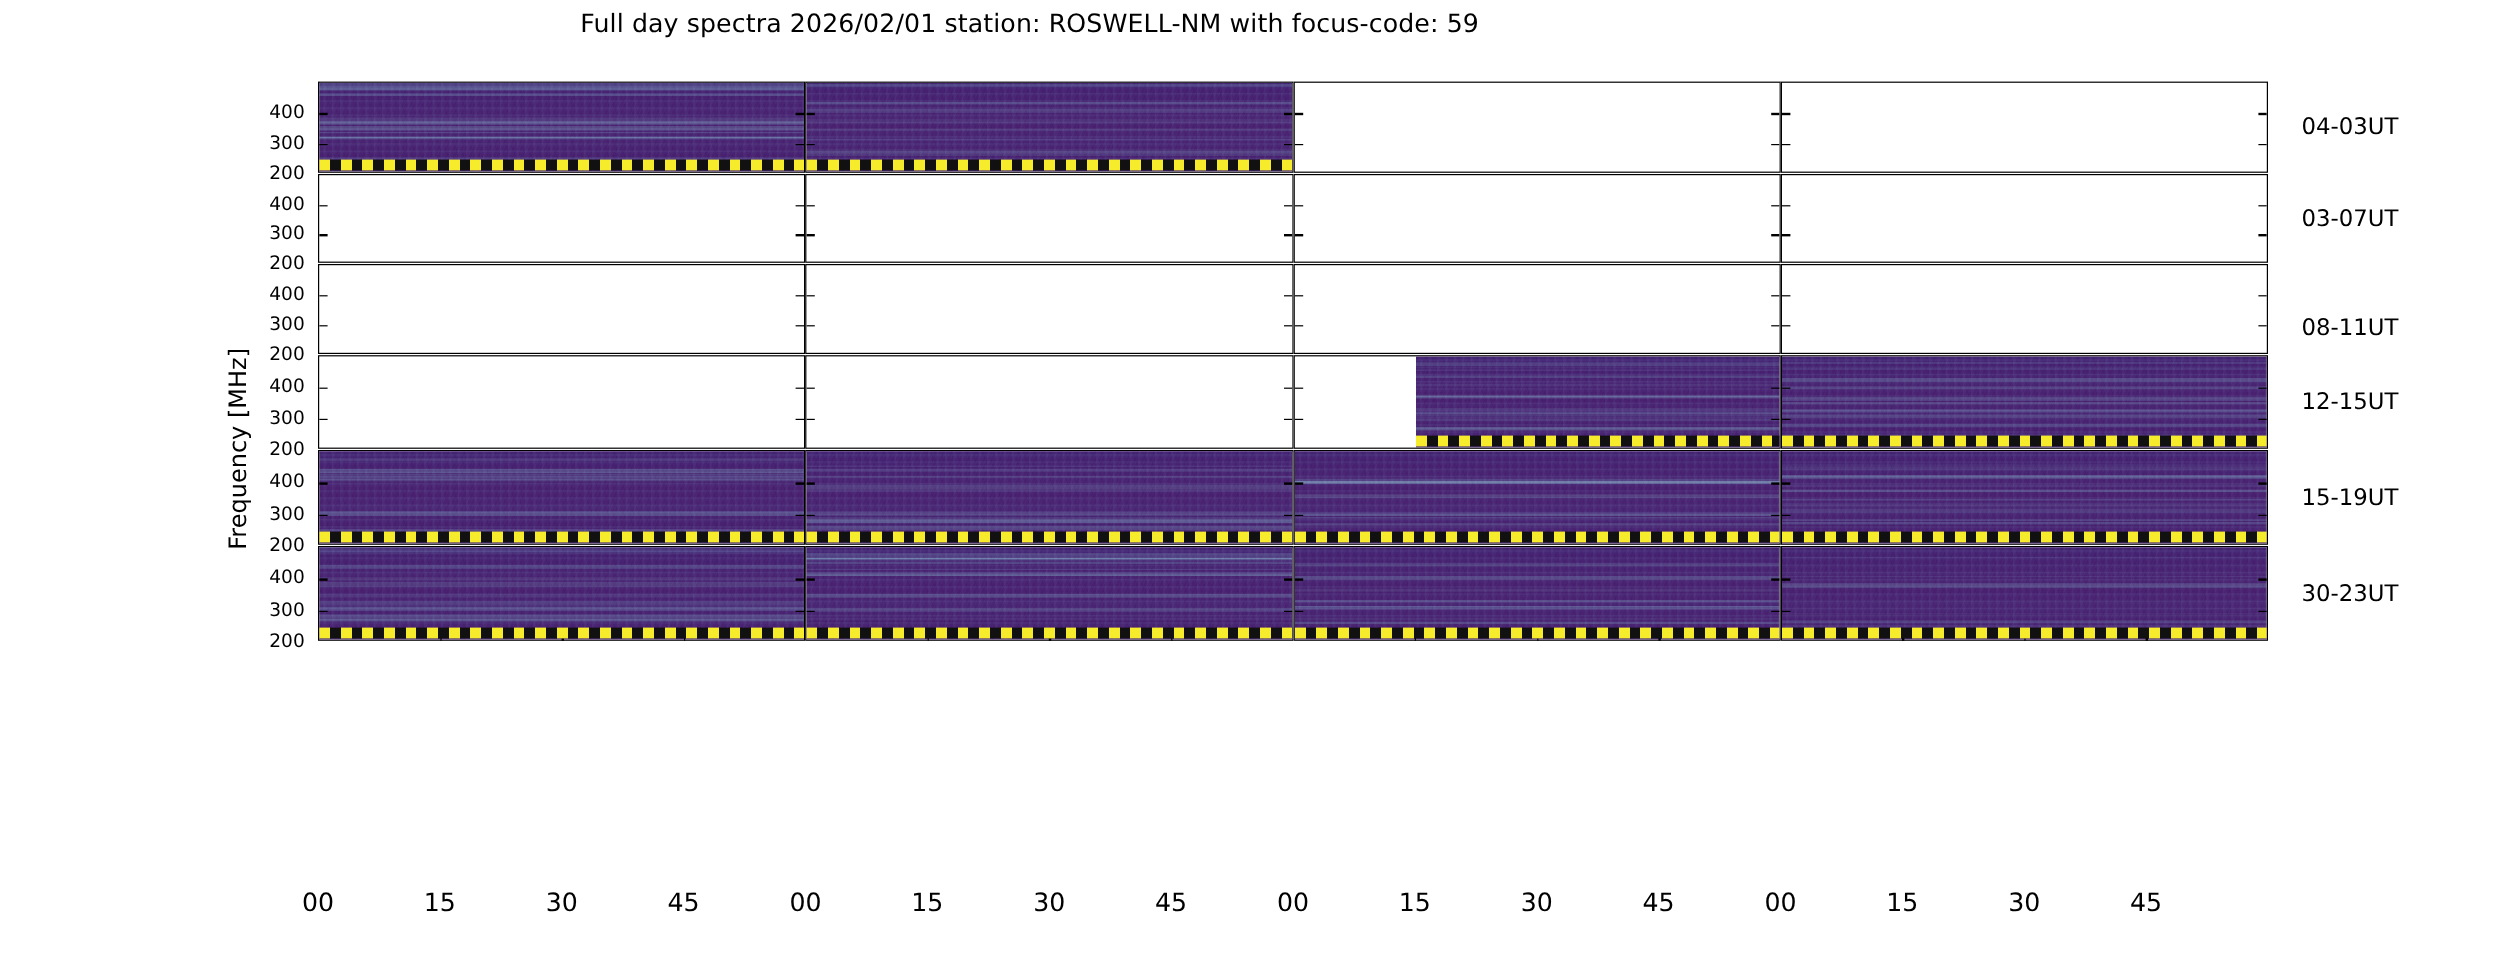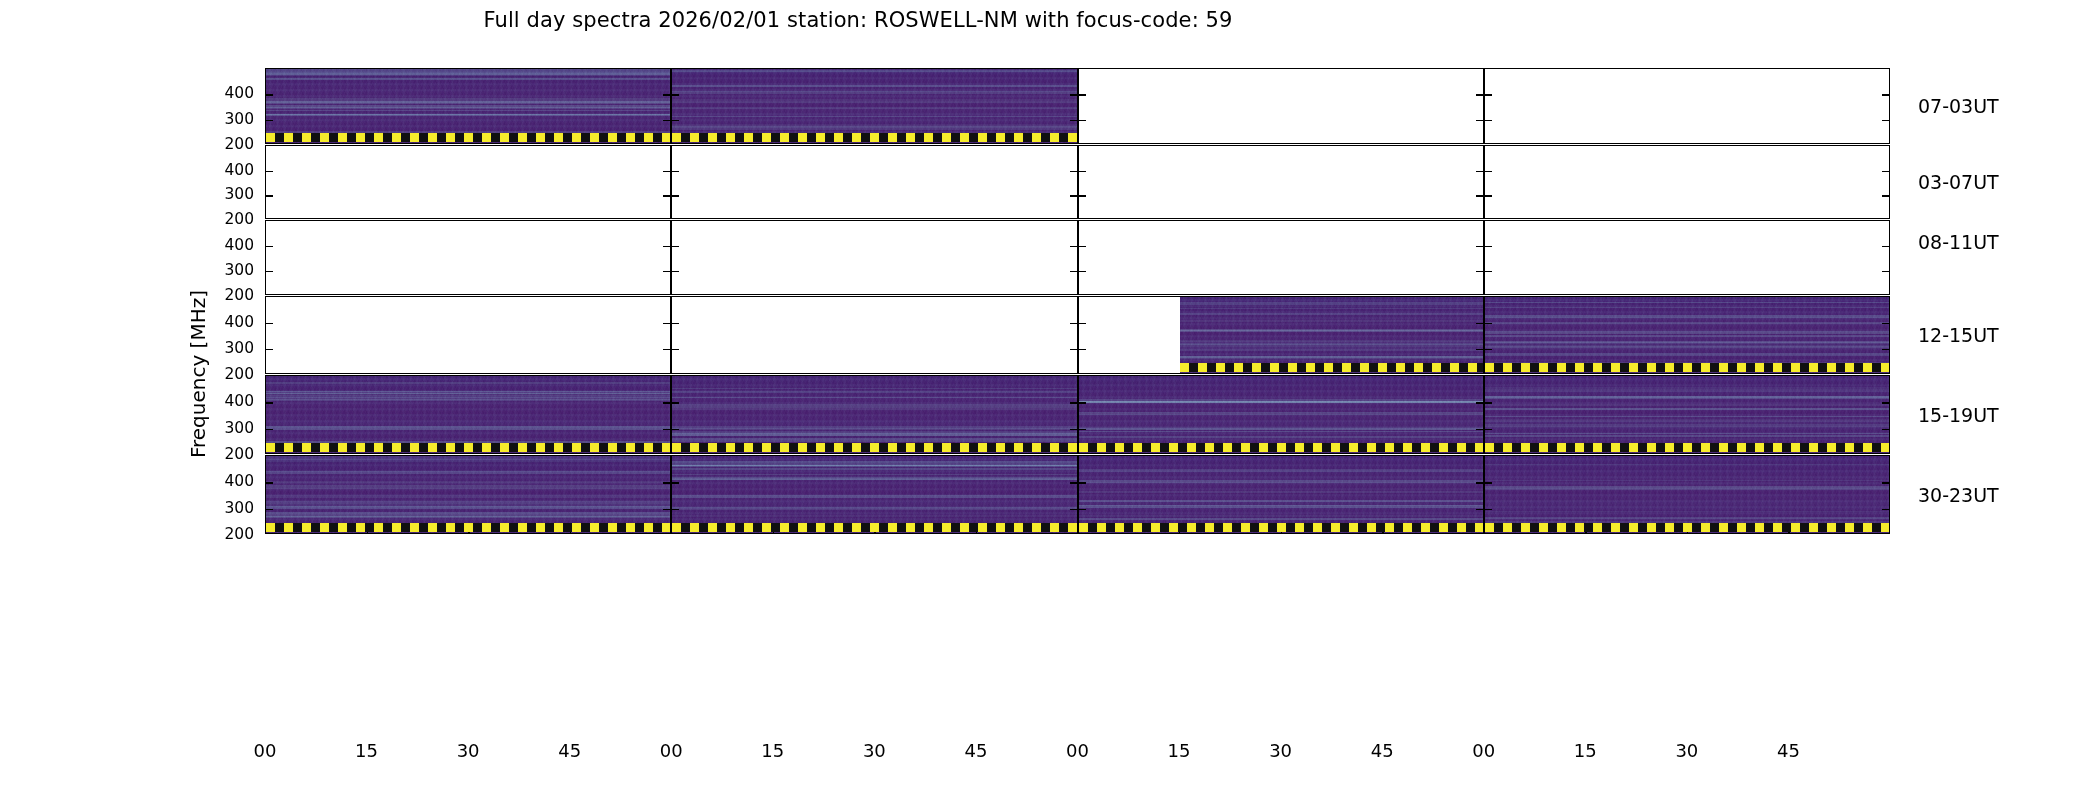--- a/index.html
+++ b/index.html
@@ -102,21 +102,21 @@
   
   .ytick{
     position:absolute;right:0;width:56px;text-align:right;
     font-size:15.5px;color:#000;transform:translateY(-50%);
   }
   .ytick-col{position:absolute;left:198px;width:56px;}
 
   
   .xticklabels{position:absolute;left:265px;top:740px;width:1625px;height:26px;}
   .xticklabels span{
-    position:absolute;top:0;font-size:18px;color:#000;
+    position:absolute;top:0;font-size:21px;color:#000;
     transform:translateX(-50%);white-space:nowrap;
   }
 
   
   .rowlabel{
     position:absolute;left:1918px;font-size:19px;color:#000;
     transform:translateY(-50%);white-space:nowrap;
   }
 </style>
 </head>
@@ -561,33 +561,33 @@
       <span style="left: 1320.31px;">15</span>
       <span style="left: 1421.88px;">30</span>
       <span style="left: 1523.44px;">45</span>
     </div>
 
 <div class="ytick-col" style="top: 68px; height: 76px;">
       <div class="ytick" style="top: 25.308px;">400</div>
       <div class="ytick" style="top: 50.616px;">300</div>
       <div class="ytick" style="top: 75.924px;">200</div>
     </div>
-    <div class="rowlabel" style="top: 106px;">07-03UT</div>
+    <div class="rowlabel" style="top: 106px;">04-03UT</div>
     <div class="ytick-col" style="top: 145px; height: 74px;">
       <div class="ytick" style="top: 24.642px;">400</div>
       <div class="ytick" style="top: 49.284px;">300</div>
       <div class="ytick" style="top: 73.926px;">200</div>
     </div>
     <div class="rowlabel" style="top: 182px;">03-07UT</div>
     <div class="ytick-col" style="top: 220px; height: 75px;">
       <div class="ytick" style="top: 24.975px;">400</div>
       <div class="ytick" style="top: 49.95px;">300</div>
       <div class="ytick" style="top: 74.925px;">200</div>
     </div>
-    <div class="rowlabel" style="top: 242px; text-align: right;">08-11UT</div>
+    <div class="rowlabel" style="top: 273px; text-align: right;">08-11UT</div>
     <div class="ytick-col" style="top: 296px; height: 78px;">
       <div class="ytick" style="top: 25.974px;">400</div>
       <div class="ytick" style="top: 51.948px;">300</div>
       <div class="ytick" style="top: 77.922px;">200</div>
     </div>
     <div class="rowlabel" style="top: 335px;">12-15UT</div>
     <div class="ytick-col" style="top: 375px; height: 79px;">
       <div class="ytick" style="top: 26.307px;">400</div>
       <div class="ytick" style="top: 52.614px;">300</div>
       <div class="ytick" style="top: 78.921px;">200</div>

